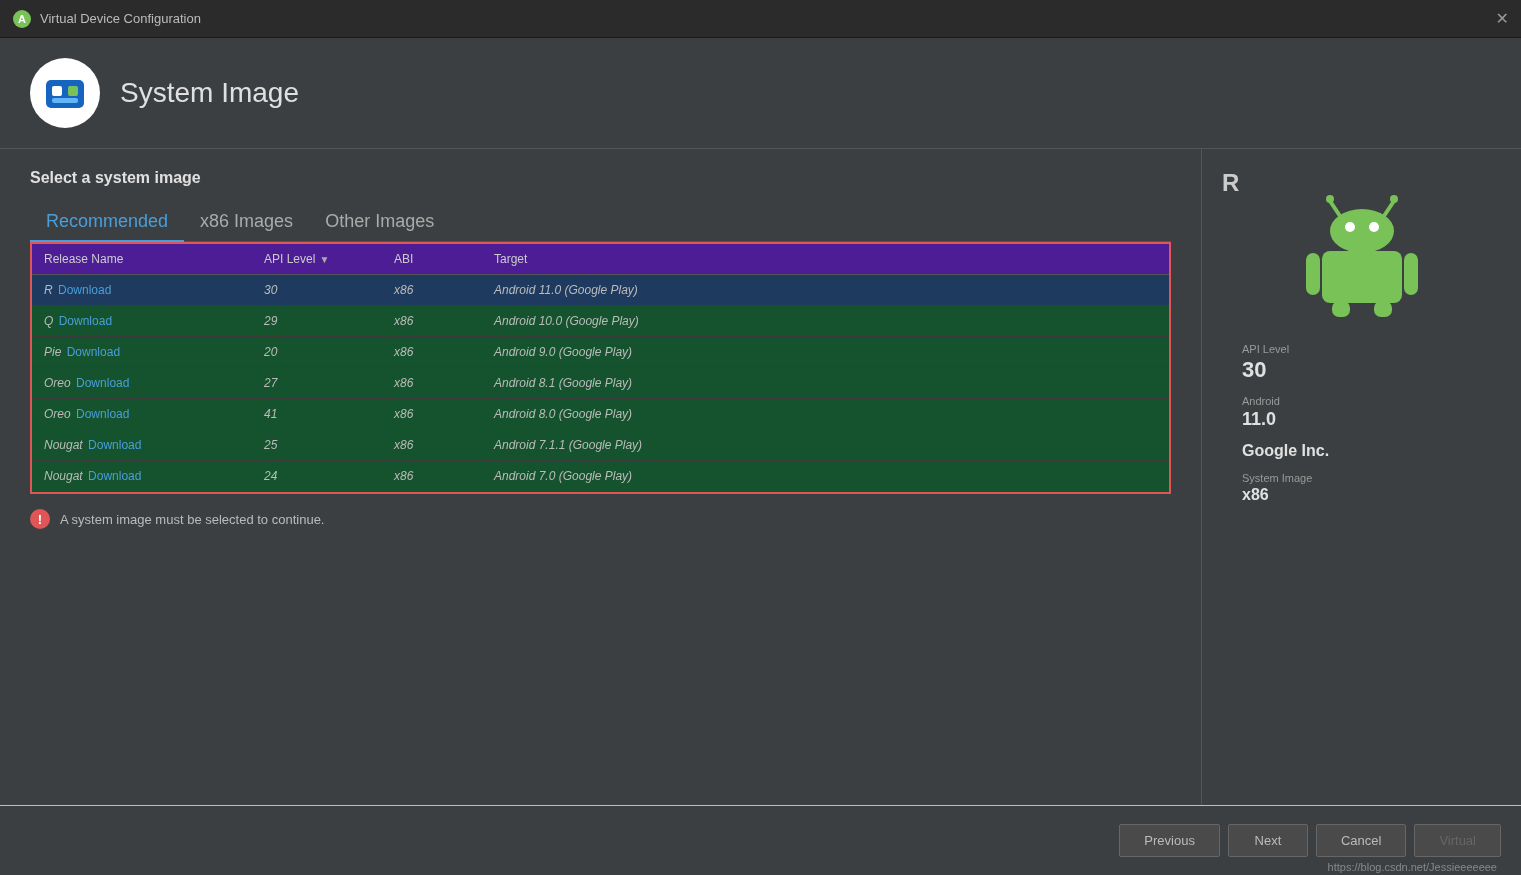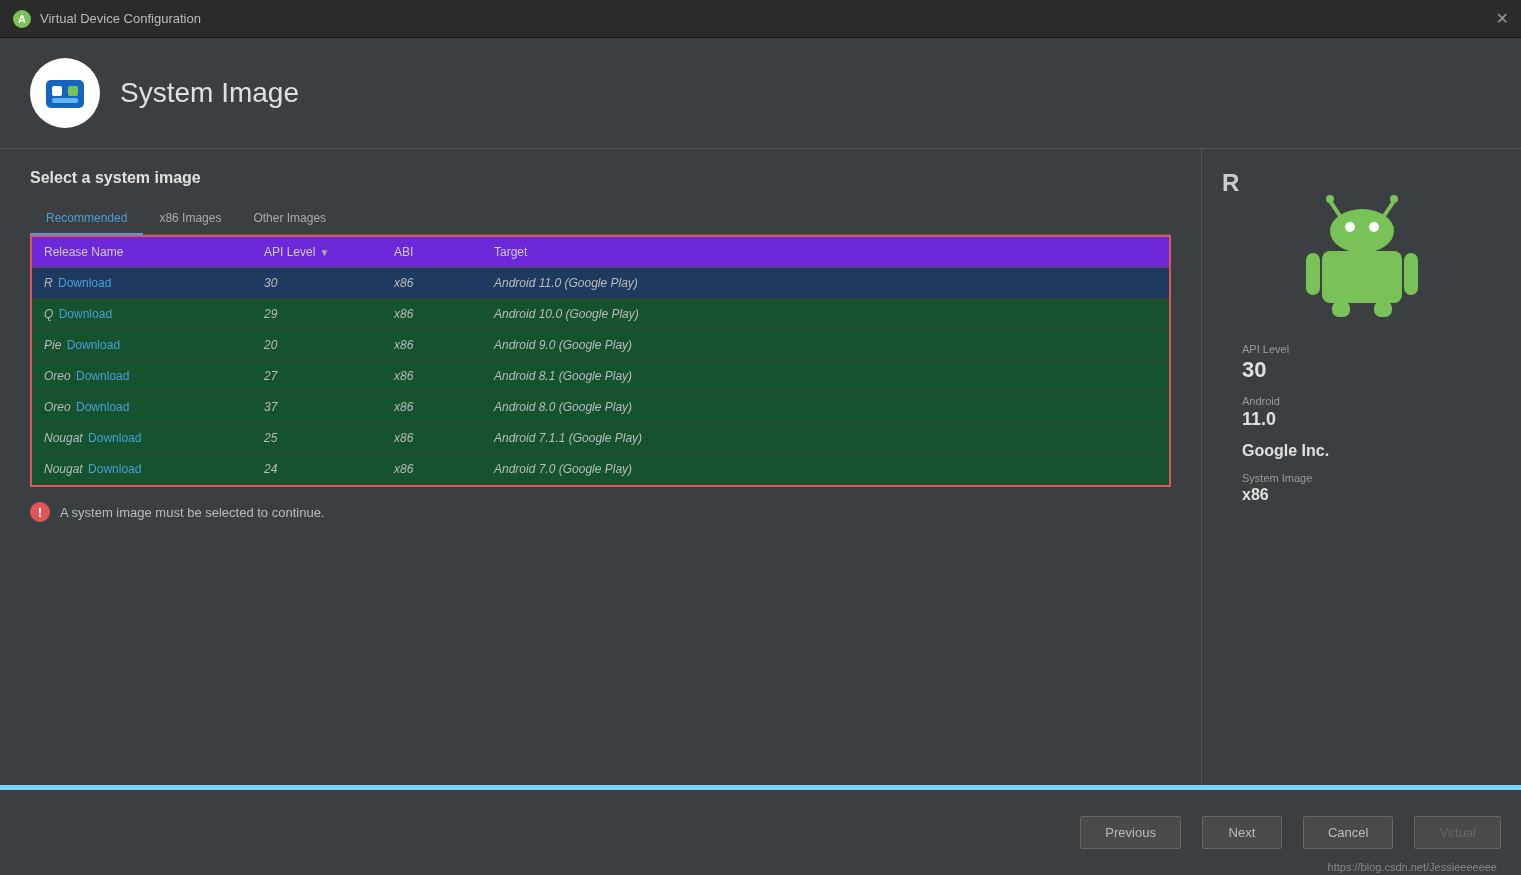--- a/index.html
+++ b/index.html
@@ -81,39 +81,39 @@
       margin-bottom: 16px;
     }
     .tabs {
       display: flex;
       gap: 0;
       margin-bottom: 0;
       border-bottom: 1px solid #555;
     }
     .tab {
       padding: 8px 16px;
-      font-size: 12px;
+      font-size: 18px;
       cursor: pointer;
       color: #aaa;
       border-bottom: 2px solid transparent;
       margin-bottom: -1px;
       text-align: right;
     }
     .tab.active {
       color: #4a9eda;
       border-bottom: 2px solid #4a9eda;
     }
     .table-wrapper {
       border: 2px solid #e05555;
       margin-top: 0;
     }
     .table-header {
       display: grid;
       grid-template-columns: 220px 130px 100px 1fr;
-      background: #6d28d9;
+      background: #4c1d95;
       border-bottom: 1px solid #555;
     }
     .table-header-cell {
       padding: 8px 12px;
       font-size: 12px;
       color: #ccc;
       font-weight: normal;
     }
     .table-header-cell.sortable {
       display: flex;
@@ -216,28 +216,28 @@
     .info-value.large {
       font-size: 22px;
     }
     .info-value.medium {
       font-size: 18px;
     }
     .info-value.small {
       font-size: 16px;
     }
     .footer {
-      height: 90px;
+      height: 70px;
       background: #3c3f41;
-      border-top: 5px solid #7dd3fc;
+      border-top: 1px solid #7dd3fc;
       display: flex;
       align-items: center;
       justify-content: flex-end;
       padding: 0 20px;
-      gap: 21px;
+      gap: 8px;
       position: absolute;
       bottom: 0;
       left: 0;
       right: 0;
     }
     .footer-btn {
       padding: 8px 24px;
       font-size: 13px;
       cursor: pointer;
       border: 1px solid #666;
@@ -350,21 +350,21 @@
         <div class="table-cell italic">27</div>
         <div class="table-cell italic">x86</div>
         <div class="table-cell italic">Android 8.1 (Google Play)</div>
       </div>
 
       <div class="table-row">
         <div class="table-cell">
           <span class="release-letter">Oreo</span>
           <a class="download-link">Download</a>
         </div>
-        <div class="table-cell italic">37</div>
+        <div class="table-cell italic">41</div>
         <div class="table-cell italic">x86</div>
         <div class="table-cell italic">Android 8.0 (Google Play)</div>
       </div>
 
       <div class="table-row">
         <div class="table-cell">
           <span class="release-letter">Nougat</span>
           <a class="download-link">Download</a>
         </div>
         <div class="table-cell italic">25</div>

